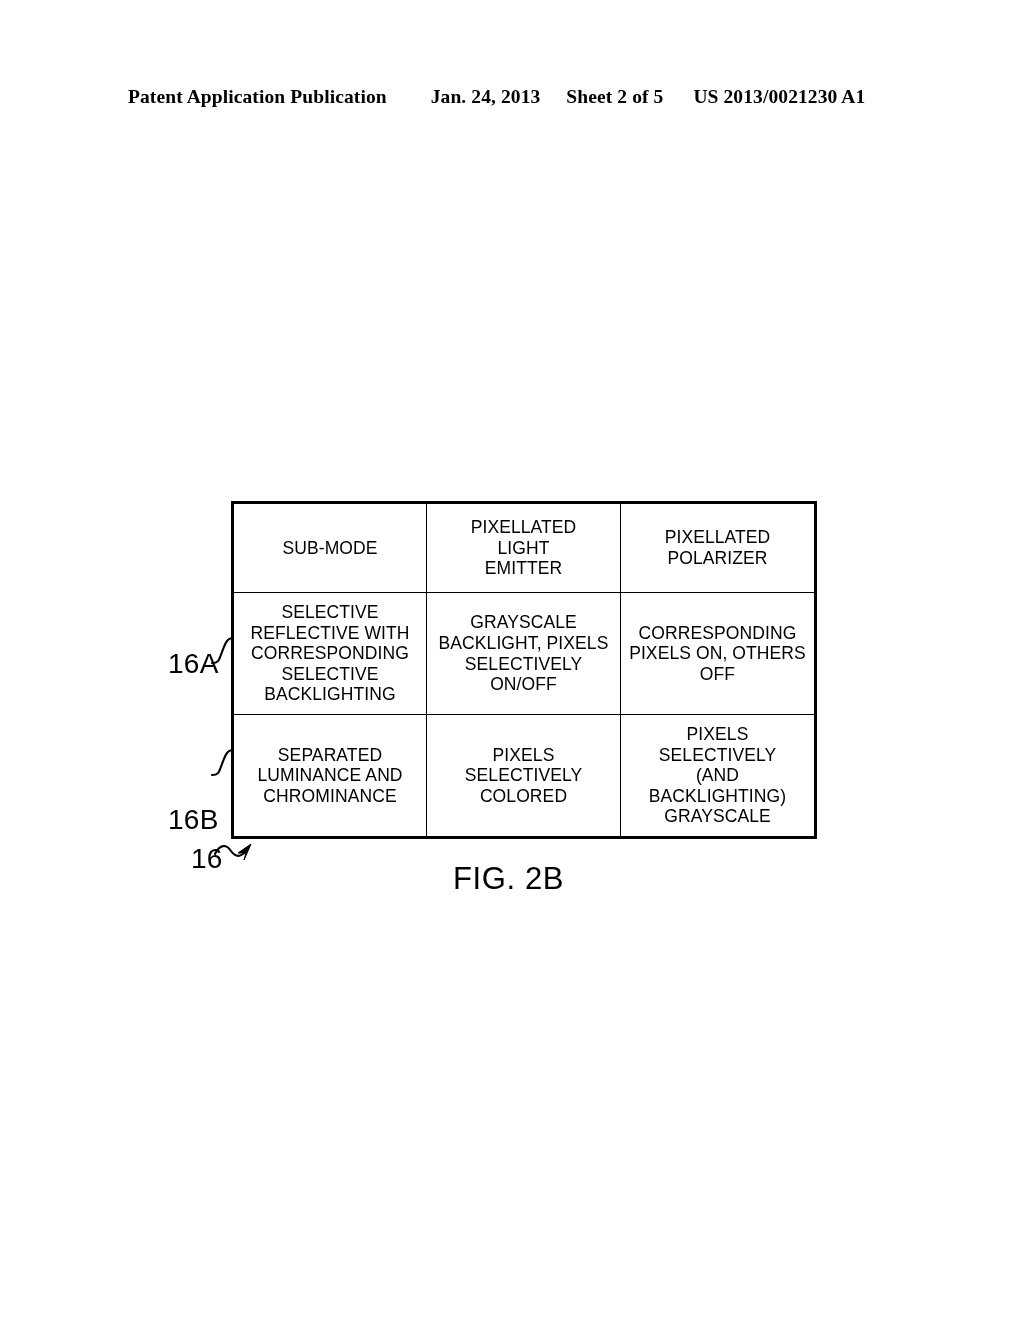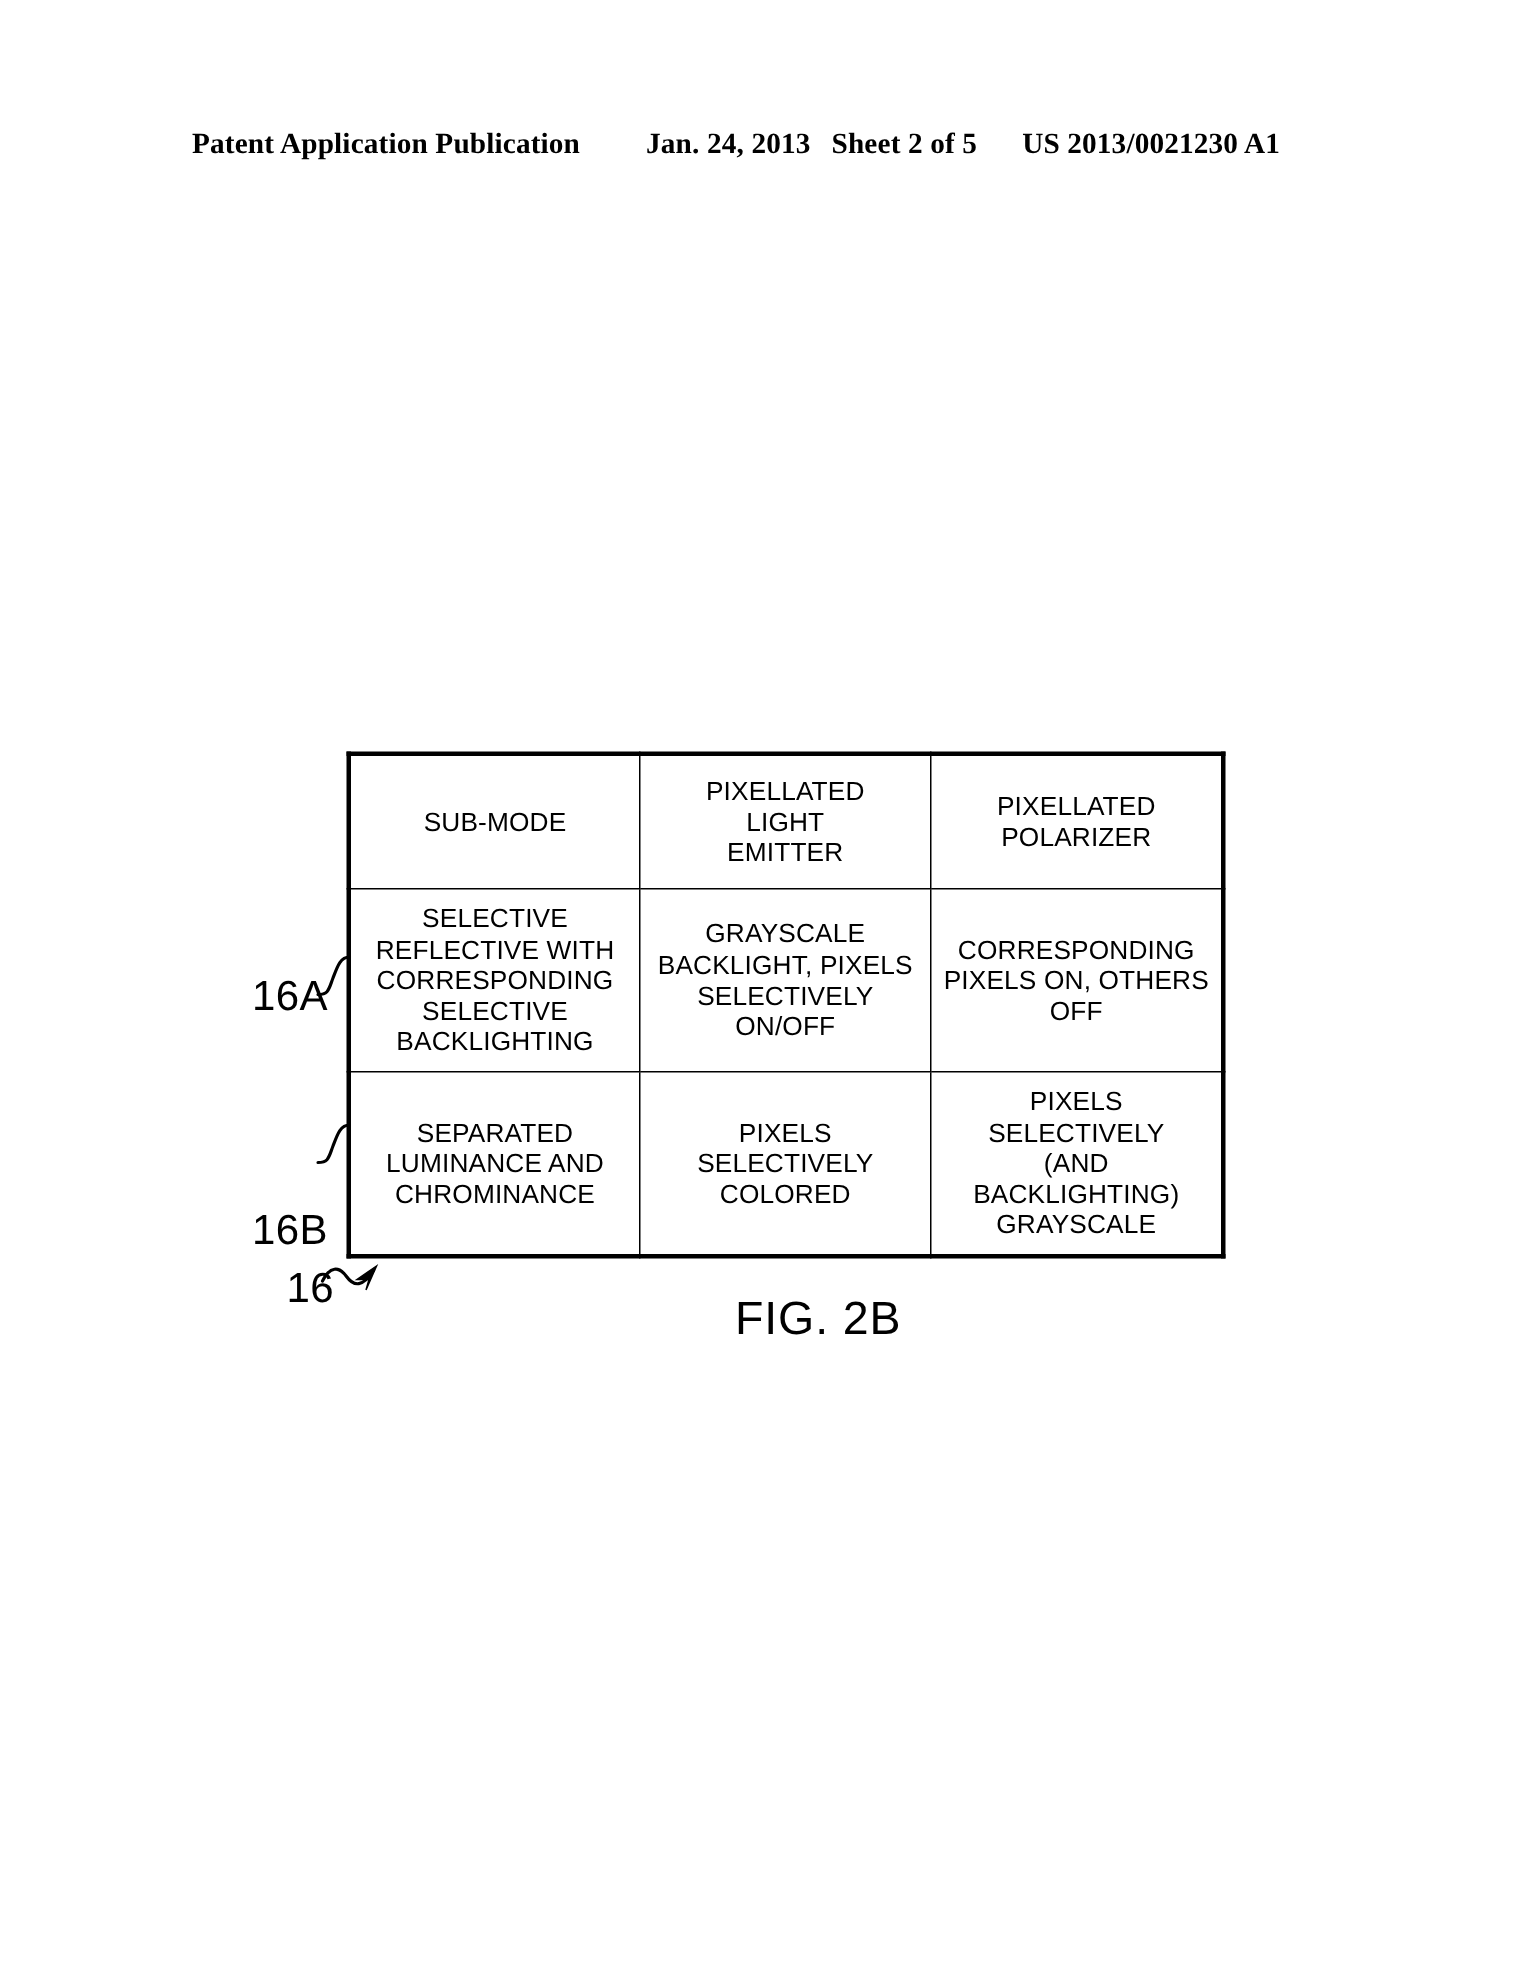--- a/index.html
+++ b/index.html
@@ -29,21 +29,21 @@
     font-family: "Liberation Serif", serif;
     font-weight: bold;
     font-size: 19.5px;
     letter-spacing: 0.1px;
     white-space: nowrap;
     display: flex;
     align-items: baseline;
   }
   #page-header .hd-pub   { }
   #page-header .hd-date  { margin-left: 44px; }
-  #page-header .hd-sheet { margin-left: 14px; text-align: right; }
+  #page-header .hd-sheet { margin-left: 26px; text-align: right; }
   #page-header .hd-num   { margin-left: 30px; }
 
   
   #figure {
     position: absolute;
     left: 0;
     top: 0;
     width: 1024px;
     height: 1320px;
   }
@@ -98,21 +98,21 @@
     position: absolute;
     overflow: visible;
   }
   #leader-16a { left: 210px; top: 634px; }
   #leader-16b { left: 210px; top: 746px; }
   #leader-16  { left: 213px; top: 834px; }
 
   
   #fig-caption {
     position: absolute;
-    left: 490px;
+    left: 453px;
     top: 861px;
     font-family: "Liberation Sans", sans-serif;
     font-size: 31px;
     letter-spacing: 0.6px;
     white-space: nowrap;
     color: #000;
   }
 </style>
 </head>
 <body>

